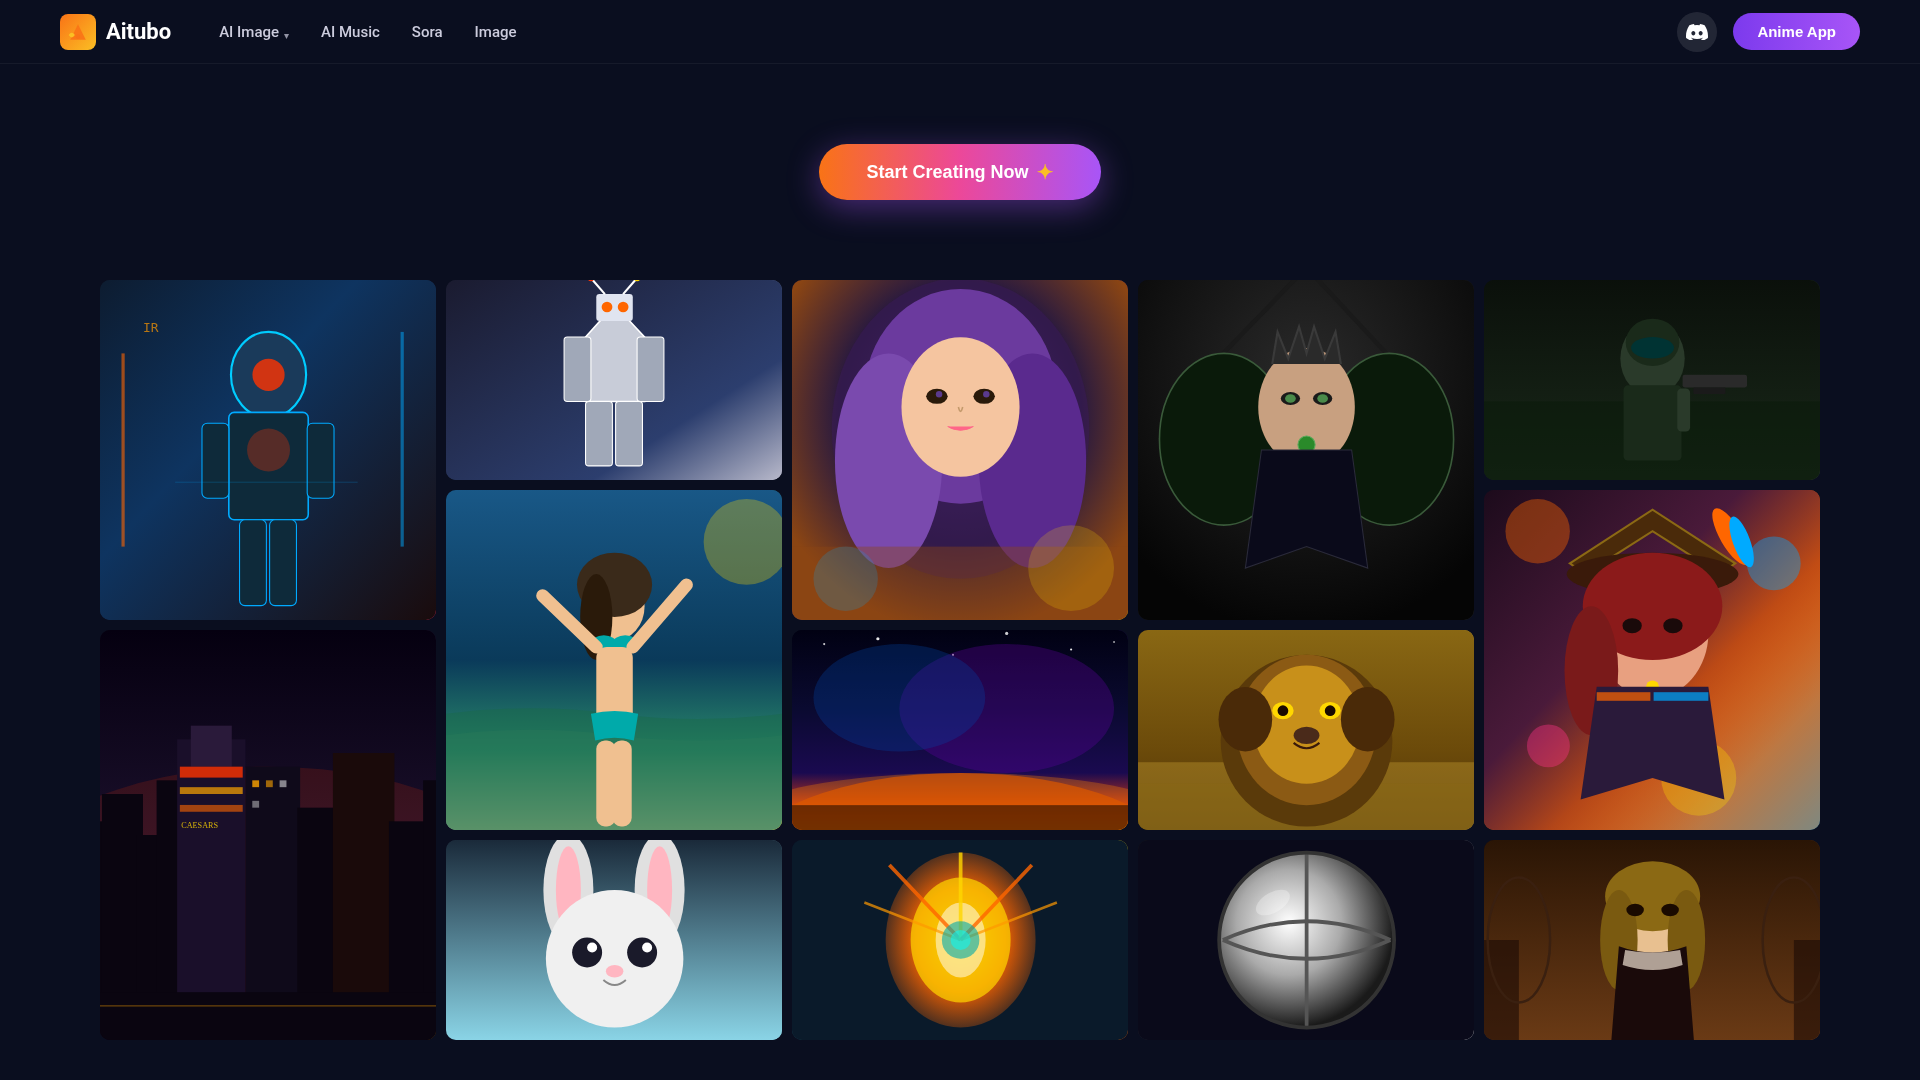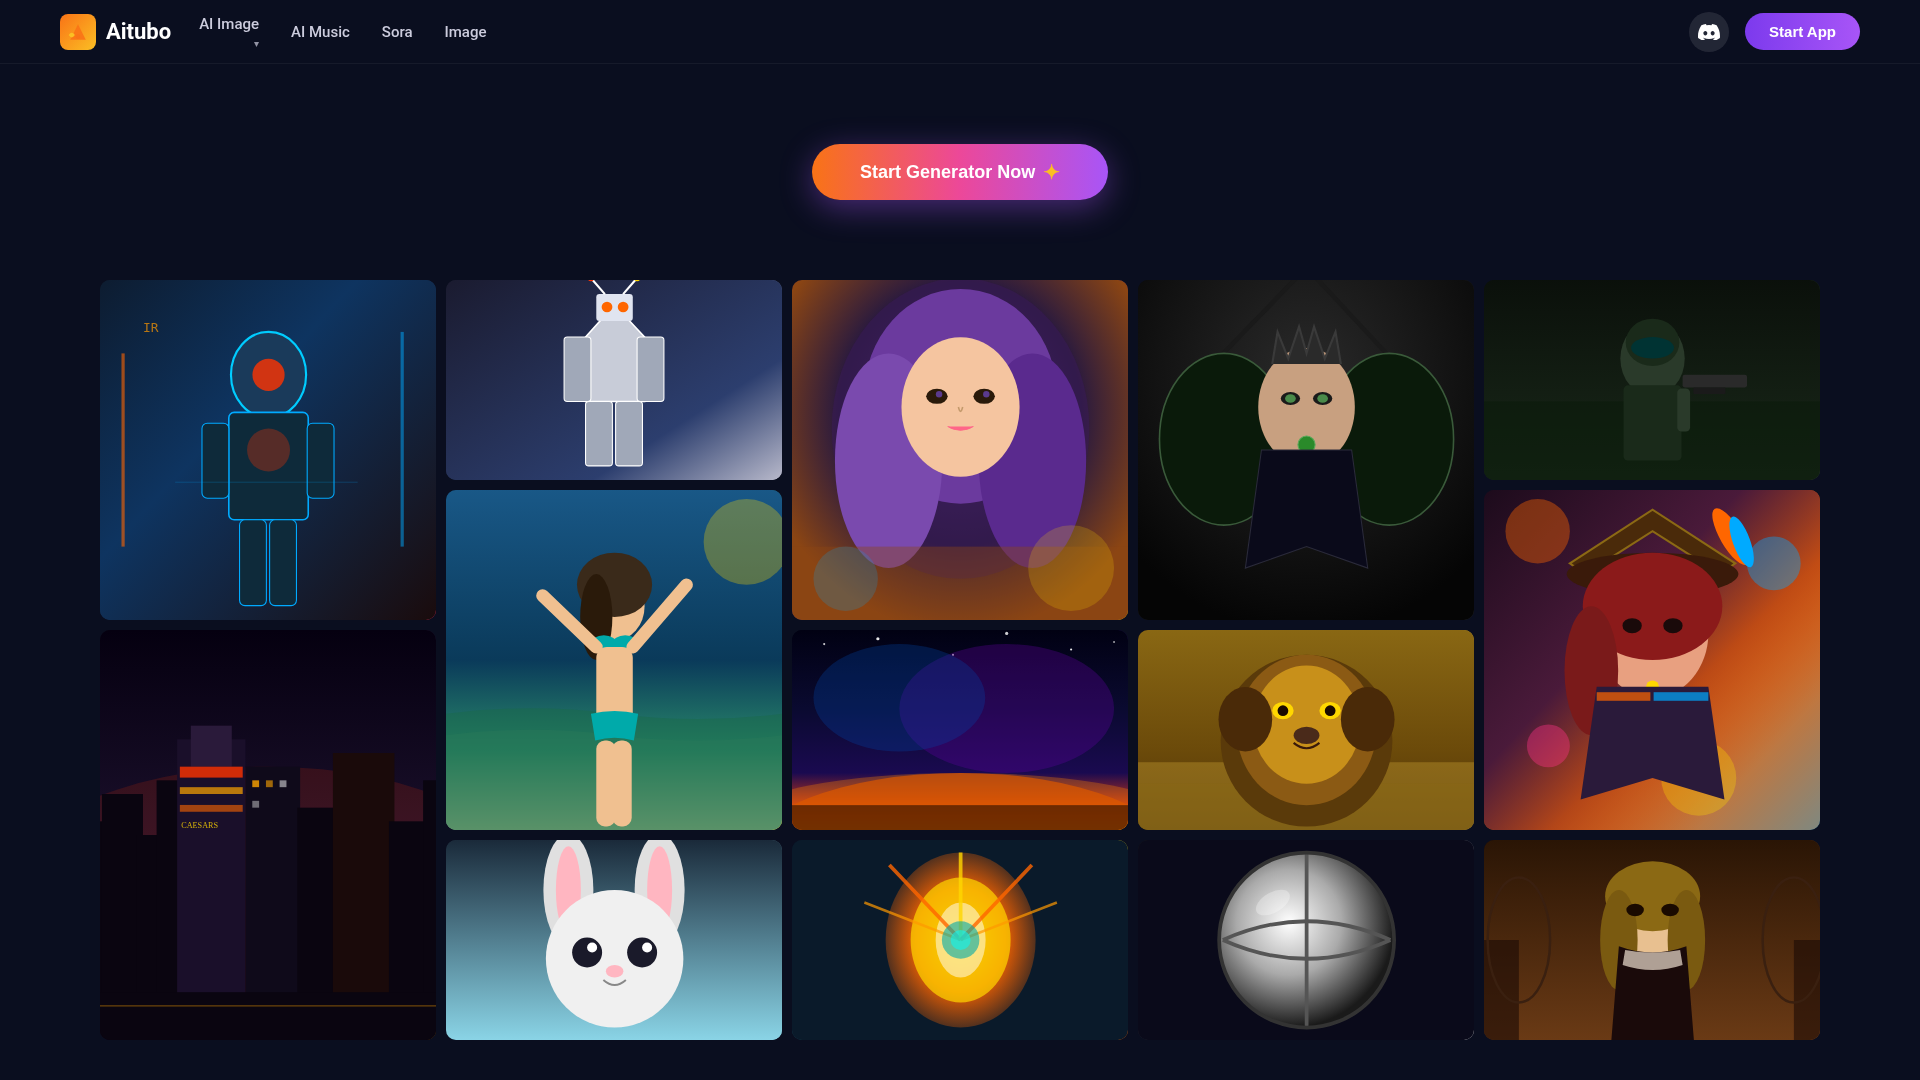--- a/index.html
+++ b/index.html
@@ -21,21 +21,21 @@
       height: 64px;
       background-color: #0a0e1f;
       border-bottom: 1px solid rgba(255,255,255,0.05);
       position: sticky;
       top: 0;
       z-index: 100;
     }
     .navbar-left {
       display: flex;
       align-items: center;
-      gap: 28px;
+      gap: 48px;
     }
     .logo {
       display: flex;
       align-items: center;
       gap: 10px;
       text-decoration: none;
       color: #fff;
     }
     .logo-icon {
       width: 36px;
@@ -59,21 +59,20 @@
     }
     .nav-link {
       color: #ccccdd;
       text-decoration: none;
       font-size: 15px;
       font-weight: 500;
       display: flex;
       align-items: flex-end;
       gap: 5px;
       cursor: pointer;
-      flex-direction: column;
     }
     .nav-link .chevron {
       font-size: 10px;
       opacity: 0.7;
     }
     .navbar-right {
       display: flex;
       align-items: center;
       gap: 16px;
     }
@@ -235,27 +234,27 @@
         <span>Image</span>
       </a>
     </div>
   </div>
   <div class="navbar-right">
     <div class="discord-btn">
       <svg width="22" height="16" viewBox="0 0 22 16" fill="none">
         <path d="M18.59 1.34A18.18 18.18 0 0 0 14.1 0c-.2.35-.42.82-.58 1.19a16.84 16.84 0 0 0-5.02 0A12.4 12.4 0 0 0 7.9 0 18.18 18.18 0 0 0 3.4 1.34C.49 5.65-.3 9.86.1 14a18.37 18.37 0 0 0 5.6 2.83c.45-.61.85-1.26 1.2-1.94a11.9 11.9 0 0 1-1.89-.91c.16-.11.31-.23.46-.35a13.1 13.1 0 0 0 11.06 0c.15.12.3.24.46.35-.6.36-1.23.67-1.9.91.34.68.75 1.33 1.2 1.94A18.3 18.3 0 0 0 21.9 14c.47-4.87-.8-9.05-3.31-12.66zM7.34 11.47c-1.08 0-1.97-.99-1.97-2.2s.87-2.2 1.97-2.2c1.1 0 1.99.99 1.97 2.2 0 1.21-.87 2.2-1.97 2.2zm7.32 0c-1.08 0-1.97-.99-1.97-2.2s.87-2.2 1.97-2.2c1.1 0 1.99.99 1.97 2.2 0 1.21-.87 2.2-1.97 2.2z" fill="white"></path>
       </svg>
     </div>
-    <button class="launch-btn">Start App</button>
+    <button class="launch-btn">Anime App</button>
   </div>
 </nav>
 
 <section class="hero">
   <button class="cta-btn">
-    <span>Start Generator Now</span>
+    <span>Start Creating Now</span>
     <span class="cta-sparkle">✦</span>
   </button>
 </section>
 
 <div class="gallery">
 
   <div class="gallery-item item-1 tall">
     <div class="img-placeholder img-cyber">
       <svg viewBox="0 0 313 340" preserveAspectRatio="xMidYMid slice" xmlns="http://www.w3.org/2000/svg">
         <defs>

